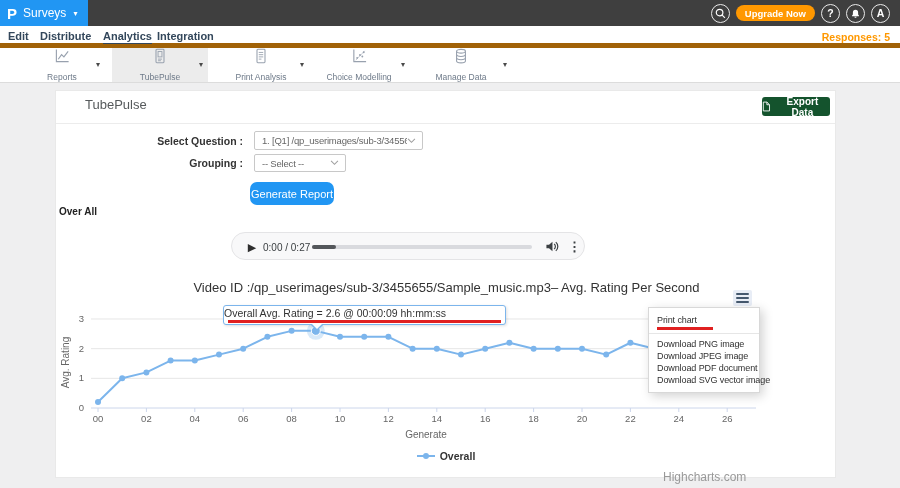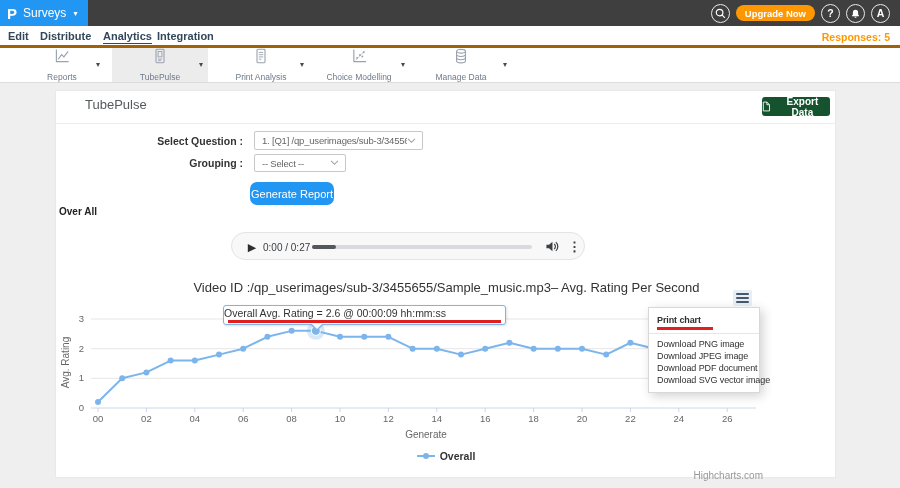--- a/index.html
+++ b/index.html
@@ -18,21 +18,21 @@
   .crumb-survey { color:#87a2b1; cursor:pointer; }
   .crumb-sep { color:#8e9aa2; font-size:12px; }
   .crumb-page { color:#ffffff; }
   .topbar-right { position:absolute; right:10px; top:0; height:26px; display:flex; align-items:center; gap:6px; }
   .tb-circle { width:19px; height:19px; border:1.5px solid #e9e9e9; border-radius:50%;
     display:flex; align-items:center; justify-content:center; color:#fff; font-size:10.5px; font-weight:bold; cursor:pointer; flex:0 0 auto; }
   .upgrade-btn { height:16px; padding:0 9px; background:#ff9800; border:none; border-radius:9px;
     color:#fff; font-size:9.5px; font-weight:bold; font-family:inherit; cursor:pointer; }
 
   
-  .navrow { position:absolute; left:0; top:26px; width:900px; height:22px; background:#fff; border-bottom:3px solid #a16207; }
+  .navrow { position:absolute; left:0; top:26px; width:900px; height:22px; background:#fff; border-bottom:5px solid #a16207; }
   .nav-item { position:absolute; top:4px; font-size:11px; font-weight:bold; color:#33475b; cursor:pointer; }
   .nav-item.active { text-decoration:none; border-bottom:1.5px solid #33475b; padding-bottom:1px; }
   .responses { position:absolute; right:10px; top:5px; font-size:10.5px; font-weight:bold; color:#ff9800; cursor:pointer; }
 
   
   .toolbar { position:absolute; left:0; top:48px; width:900px; height:35px; background:#fff; border-bottom:1px solid #dcdcdc; }
   .tool-item { position:absolute; top:0; height:34px; width:96px; display:flex; flex-direction:column;
     align-items:center; justify-content:space-between; gap:2px; cursor:pointer; }
   .tool-item.selected { background:#ececec; }
   .tool-label { font-size:8.5px; color:#6e7a89; white-space:nowrap; }
@@ -73,37 +73,37 @@
   .chart-svg { position:absolute; left:0; top:183px; }
   .hamburger-btn { position:absolute; left:677px; top:199px; width:19px; height:16px; background:#e8edf6; border:none;
     border-radius:2px; cursor:pointer; display:flex; flex-direction:column; justify-content:center; gap:2px; padding:0 3px; }
   .hamburger-btn span { display:block; height:2px; background:#44586e; border-radius:1px; }
   .ylabel { position:absolute; left:-26px; top:266px; width:70px; text-align:center; font-size:10px; color:#666;
     transform:rotate(-90deg); }
   .xlabel { position:absolute; left:280px; top:338px; width:180px; text-align:center; font-size:10px; color:#666; }
   .legend { position:absolute; left:290px; top:359px; width:200px; display:flex; align-items:center; justify-content:center;
     gap:5px; cursor:pointer; }
   .legend-label { font-size:10.5px; font-weight:bold; color:#333; }
-  .credits { position:absolute; left:607px; top:379px; width:100px; text-align:right; font-size:10px; color:#999; cursor:pointer; }
+  .credits { position:absolute; left:607px; top:379px; width:100px; font-size:12px; color:#999; cursor:pointer; }
 
   
   .hc-tooltip { position:absolute; left:167px; top:214px; width:283px; height:20px; background:#fff;
     border:1px solid #7cb5ec; border-radius:3px; box-shadow:1px 1px 3px rgba(0,0,0,0.12); z-index:5; }
   .hc-tooltip-text { position:absolute; left:0; top:1px; width:100%; font-size:10.5px; color:#333; white-space:nowrap; }
   .tooltip-underline { position:absolute; left:4px; right:4px; bottom:1px; height:3px; background:#e02020; }
   .tooltip-arrow-border { position:absolute; left:86px; bottom:-7px; width:0; height:0;
     border-left:7px solid transparent; border-right:7px solid transparent; border-top:7px solid #7cb5ec; }
   .tooltip-arrow { position:absolute; left:87px; bottom:-5px; width:0; height:0;
     border-left:6px solid transparent; border-right:6px solid transparent; border-top:6px solid #fff; }
 
   
   .hc-menu { position:absolute; left:592px; top:216px; width:112px; background:#fff; border:1px solid #d8d8d8;
     box-shadow:3px 3px 10px rgba(0,0,0,0.18); padding:5px 0 6px 0; z-index:6; }
   .menu-item { padding:1px 8px; font-size:9px; color:#303030; white-space:nowrap; cursor:pointer; letter-spacing:-0.1px; }
-  .menu-print { padding:2px 16px 1px 8px;font-weight:bold; }
+  .menu-print { padding:2px 16px 1px 8px; }
   .print-underline { margin:1px 8px 3px 8px; height:3px; width:56px; background:#e02020; }
   .menu-sep { border-top:1px solid #e6e6e6; margin:3px 0 4px 0; }
 </style>
 </head>
 <body>
 
 <div id="app">
 
   <div class="topbar">
     <div class="logo-block">

